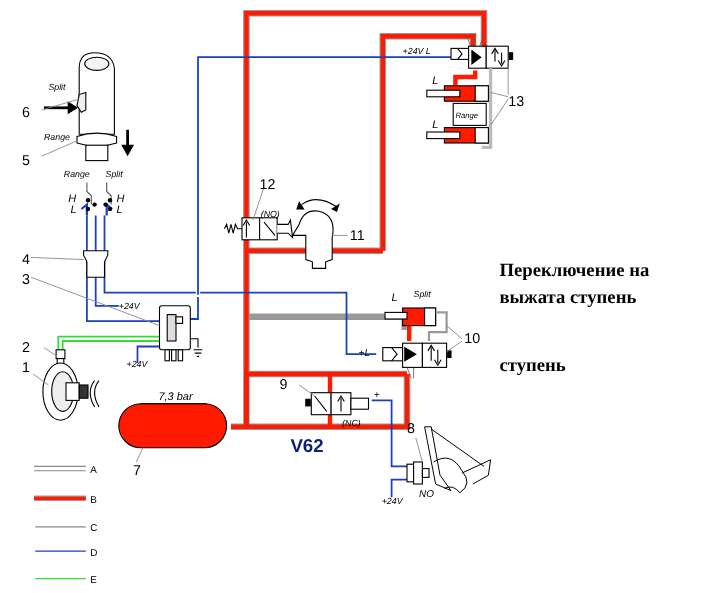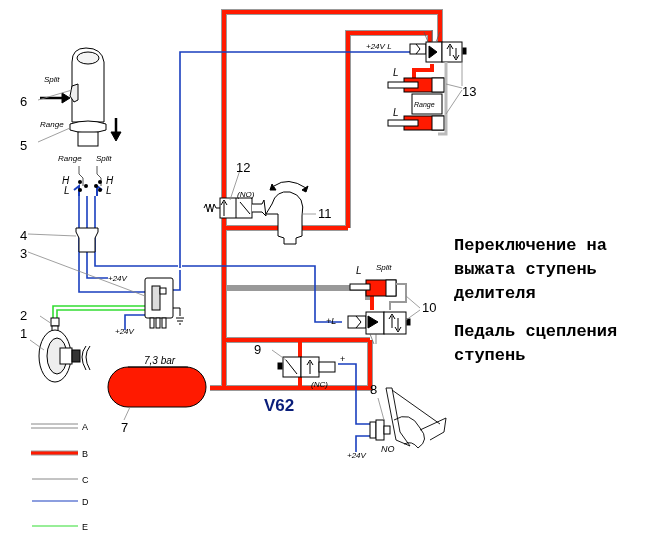--- a/index.html
+++ b/index.html
@@ -1,20 +1,20 @@
 <!DOCTYPE html>
 <html><head>
 <meta charset="utf-8">
 <style>
   html,body{margin:0;padding:0;background:#fff;}
   body{width:659px;height:539px;position:relative;overflow:hidden;font-family:"Liberation Sans",sans-serif;}
   svg{position:absolute;left:0;top:0;}
   .lbl{font-family:"Liberation Sans",sans-serif;fill:#000;}
   .it{font-style:italic;}
-  .caption{position:absolute;left:454px;font-family:Liberation Mono, monospace;font-weight:bold;font-size:17px;line-height:24px;color:#000;}
+  .caption{position:absolute;left:454px;font-family:Liberation Serif, serif;font-weight:bold;font-size:17px;line-height:24px;color:#000;}
 </style>
 </head>
 <body>
 
 <svg width="659" height="539" viewBox="0 0 659 539">
 
   <g fill="none" stroke-linejoin="miter">
 
     <g stroke="#999" stroke-width="6">
       <path d="M224,388 L224,12 L440,12 L440,50"></path>
@@ -271,18 +271,16 @@
     <g>
       <line x1="32" y1="526" x2="78" y2="526" stroke="#33dd33" stroke-width="1.2"></line>
       <text class="lbl" x="82" y="530" font-size="9">E</text>
     </g>
   </g>
 </svg>
 
 <div class="caption" style="top:234px;">
   <div>Переключение на</div>
   <div>выжата ступень</div>
-  <div>делителя</div>
 </div>
 <div class="caption" style="top:320px;">
-  <div>Педаль сцепления</div>
   <div>ступень</div>
 </div>
 
 </body></html>

